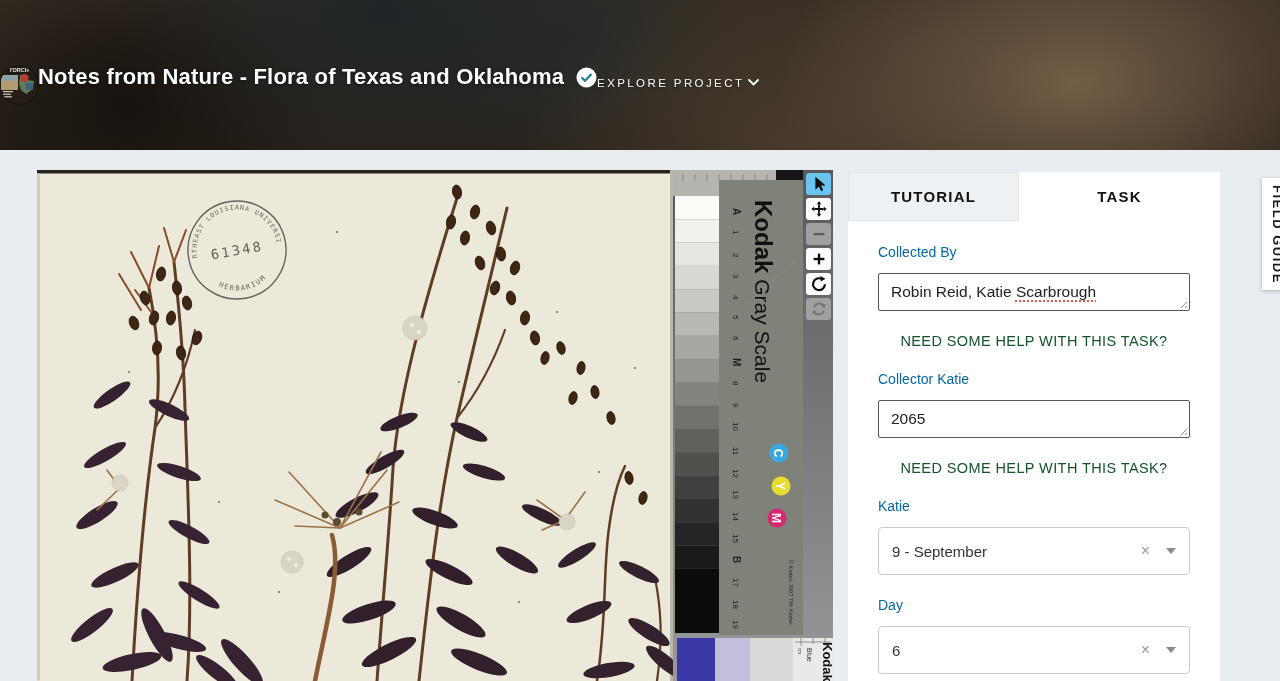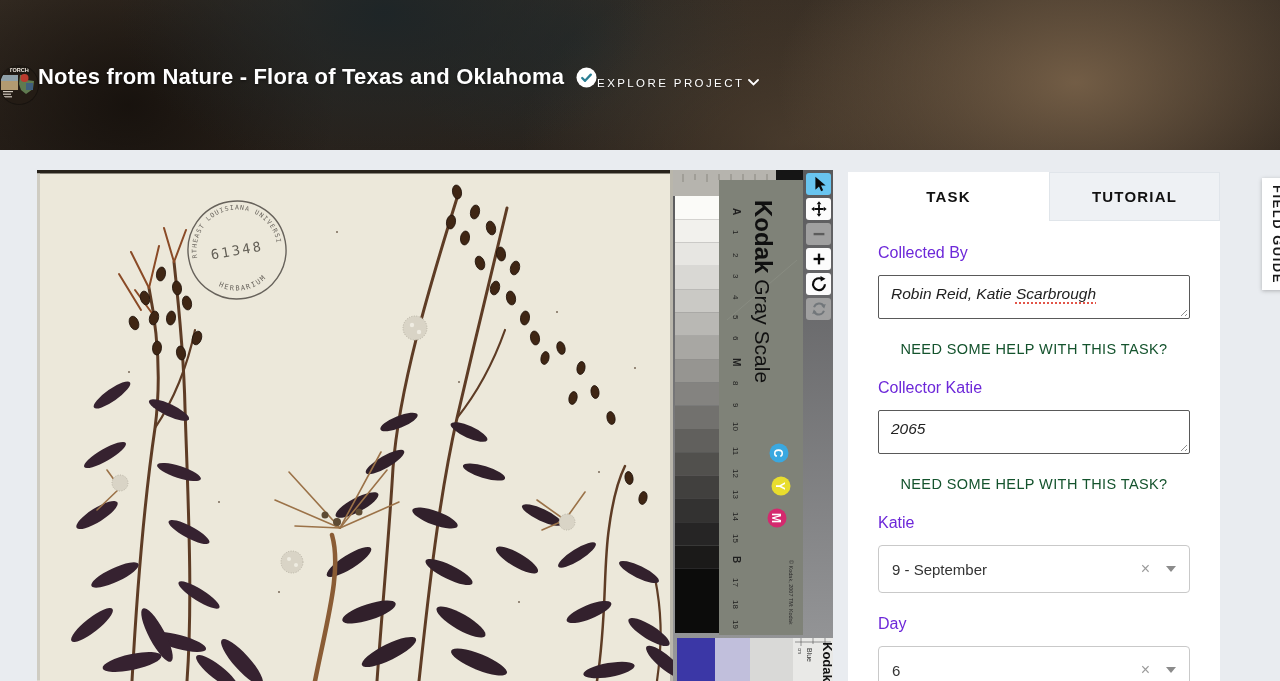--- a/index.html
+++ b/index.html
@@ -44,24 +44,24 @@
   .tool.plain    { background:#fcfcfc; }
   .tool.disabled { background:#a0a0a0; }
 
   
   .panel { position:absolute; left:848px; top:22px; width:372px; }
   .tabs { display:flex; height:49px; }
   .tab { display:flex; align-items:center; justify-content:center; font-size:15px; font-weight:bold; letter-spacing:1.2px; color:#111; cursor:pointer; }
   .tab-task { flex:1.19; background:#fff; }
   .tab-tutorial { flex:1; background:#eef1f4; border:1px solid #e0e5ea; }
   .panel-body { background:#fff; padding:23px 30px 40px; min-height:438px; }
-  .field-label { font-size:16px; color:#6d28d9; margin:22px 0 13px; }
+  .field-label { font-size:14px; color:#0369a1; margin:22px 0 13px; }
   .panel-body .field-label:first-child { margin-top:0; }
   .textbox { position:relative; border:1px solid #595959; border-radius:2px; background:#fff;
-             height:44px; padding:9px 12px; font-size:15.5px; color:#222; cursor:text; white-space:nowrap; overflow:hidden;font-style:italic; }
+             height:38px; padding:9px 12px; font-size:15.5px; color:#222; cursor:text; white-space:nowrap; overflow:hidden; }
   .textbox::after { content:""; position:absolute; right:2px; bottom:2px; width:9px; height:9px;
              background:repeating-linear-gradient(135deg, transparent 0 2px, #8f8f8f 2px 3px);
              clip-path:polygon(100% 0, 100% 100%, 0 100%); }
   .misspelled { text-decoration:underline dotted #e25549; text-decoration-thickness:2px; text-underline-offset:3px; }
   .help-link { margin-top:22px; text-align:center; font-size:14.5px; letter-spacing:.4px; color:#14532d; cursor:pointer; }
   .select { display:flex; align-items:center; height:48px; border:1px solid #c9c9c9; border-radius:4px;
             background:#fff; padding:0 13px; font-size:15px; color:#333; cursor:pointer; }
   .select .val { flex:1; }
   .clear-x { color:#9b9b9b; font-size:16px; line-height:1; margin-right:16px; cursor:pointer; }
   .caret { width:0; height:0; border-left:5px solid transparent; border-right:5px solid transparent; border-top:6px solid #8b8b8b; cursor:pointer; }
@@ -413,22 +413,22 @@
           <path d="M17.5 4.5 L15.8 9.5 L12.4 6.2 Z" fill="#72777b"></path>
           <path d="M15.5 12 A6 6 0 0 1 4.5 13" fill="none" stroke="#72777b" stroke-width="2.2"></path>
           <path d="M2.5 15.5 L4.2 10.5 L7.6 13.8 Z" fill="#72777b"></path>
         </svg>
       </button>
     </div>
   </div>
 
   <div class="panel">
     <div class="tabs">
+      <div class="tab tab-tutorial">TUTORIAL</div>
       <div class="tab tab-task">TASK</div>
-      <div class="tab tab-tutorial">TUTORIAL</div>
     </div>
     <div class="panel-body">
       <div class="field-label">Collected By</div>
       <div class="textbox">
         <span>Robin Reid, Katie </span><span class="misspelled">Scarbrough</span>
       </div>
       <div class="help-link">NEED SOME HELP WITH THIS TASK?</div>
 
       <div class="field-label">Collector Katie</div>
       <div class="textbox">

